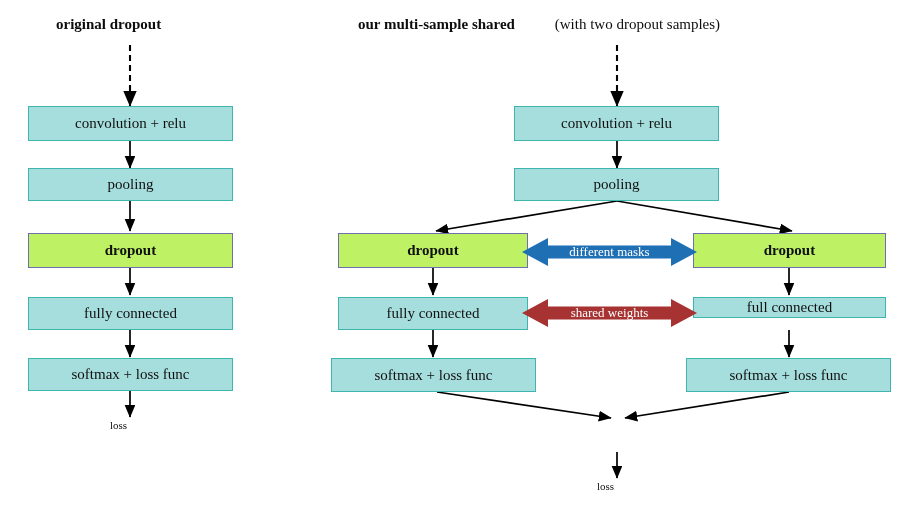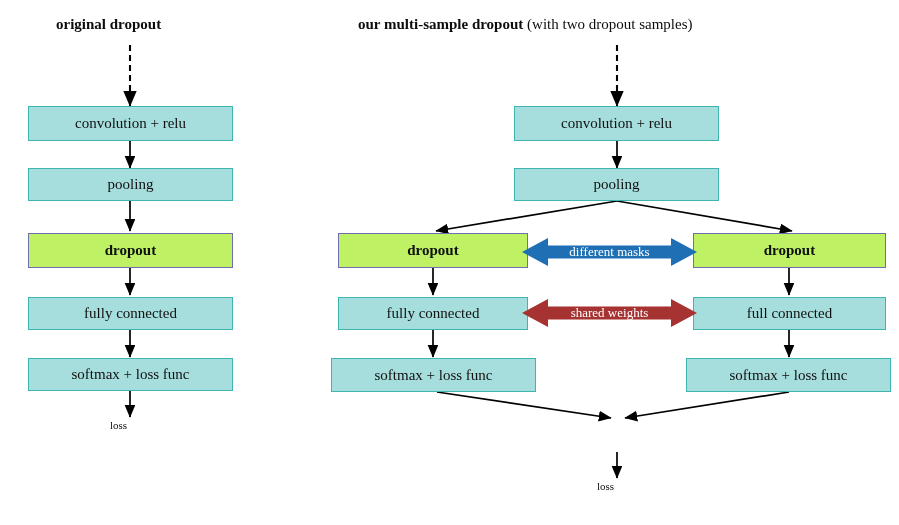--- a/index.html
+++ b/index.html
@@ -14,21 +14,21 @@
   #edges{position:absolute;left:0;top:0;width:899px;height:525px;pointer-events:none;}
 
   .title{
     position:absolute;
     font-weight:bold;
     font-size:15px;
     color:#0d0d0d;
     white-space:nowrap;
     letter-spacing:0px;
   }
-  .title .sub{font-weight:normal;}
+  .title .sub{font-weight:normal;margin-left:36px;}
 
   .node{
     position:absolute;
     box-sizing:border-box;
     display:flex;
     align-items:center;
     justify-content:center;
     font-size:15px;
     color:#101010;
     white-space:nowrap;
@@ -129,21 +129,21 @@
     <span>fully connected</span>
   </div>
 
   <div class="node teal" style="left:28px; top:358px; width:205px; height:33px;">
     <span>softmax + loss func</span>
   </div>
 
   <div class="plain" style="left:110px; top:419px;">loss</div>
 
   <div class="title" style="left:358px; top:16px;">
-    <span>our multi-sample dropout</span><span class="sub"> (with two dropout samples)</span>
+    <span>our multi-sample shared</span><span class="sub"> (with two dropout samples)</span>
   </div>
 
   <div class="node teal" style="left:514px; top:106px; width:205px; height:35px;">
     <span>convolution + relu</span>
   </div>
 
   <div class="node teal" style="left:514px; top:168px; width:205px; height:33px;">
     <span>pooling</span>
   </div>
 
@@ -152,21 +152,21 @@
   </div>
 
   <div class="node purple" style="left:693px; top:233px; width:193px; height:35px;">
     <span>dropout</span>
   </div>
 
   <div class="node teal" style="left:338px; top:297px; width:190px; height:33px;">
     <span>fully connected</span>
   </div>
 
-  <div class="node teal" style="left:693px; top:297px; width:193px; height:33px;">
+  <div class="node teal" style="left:693px; top:297px; width:193px; height:21px;">
     <span>full connected</span>
   </div>
 
   <div class="node teal" style="left:331px; top:358px; width:205px; height:34px;">
     <span>softmax + loss func</span>
   </div>
 
   <div class="node teal" style="left:686px; top:358px; width:205px; height:34px;">
     <span>softmax + loss func</span>
   </div>

